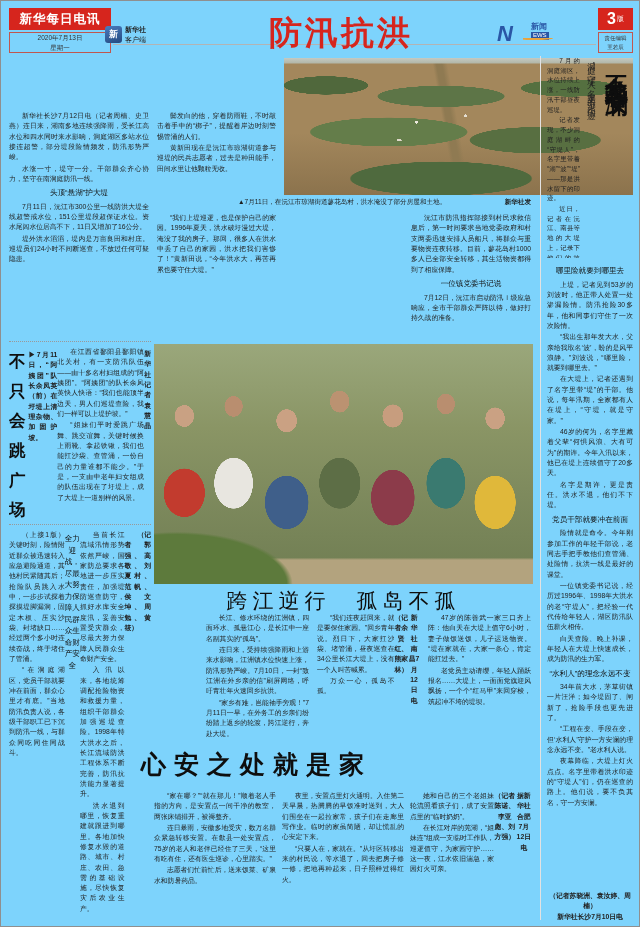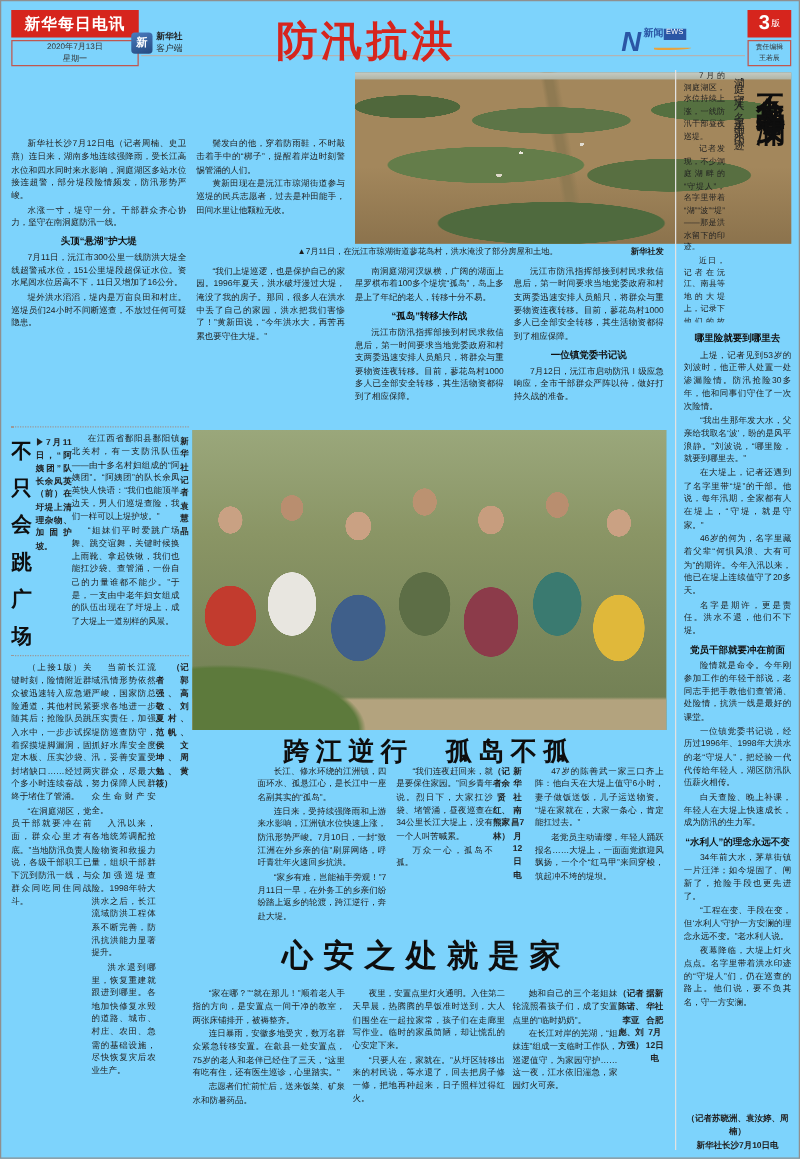--- a/index.html
+++ b/index.html
@@ -11,38 +11,38 @@
   .masthead{left:8px;top:7px;width:102px;height:22px;background:#d6251d;color:#fff;
             font-weight:bold;font-size:12.5px;display:flex;align-items:center;justify-content:center;letter-spacing:1px}
   .datebox{left:8px;top:31px;width:102px;height:21px;border:1px solid #c0574f;
            font-size:6.5px;display:flex;flex-direction:column;align-items:center;justify-content:center;line-height:1.4;color:#333}
   .hrule{left:112px;top:43px;width:483px;height:1px;background:#b3b3b3}
   .appicon{left:104px;top:25px;width:17px;height:17px;border-radius:3px;
            background:linear-gradient(160deg,#4a7cc0,#24497e);color:#fff;font-size:9px;font-weight:bold;
            display:flex;align-items:center;justify-content:center}
   .applbl{left:124px;top:24px;font-size:7px;line-height:1.45;font-weight:bold;color:#222}
   .applbl .l2{font-weight:normal}
-  .sectitle{left:220px;top:10px;width:240px;text-align:left;font-size:33px;font-weight:900;
+  .sectitle{left:220px;top:10px;width:240px;text-align:center;font-size:33px;font-weight:900;
             color:#d6251d;letter-spacing:3px;font-family:"Liberation Sans",sans-serif}
   .newslogo{left:496px;top:22px;display:flex;align-items:flex-start}
   .newslogo .n{color:#2a56a5;font-size:22px;font-weight:900;font-style:italic;line-height:1}
-  .newslogo .stack{display:flex;flex-direction:row;margin-left:2px}
+  .newslogo .stack{display:flex;flex-direction:column;margin-left:18px}
   .newslogo .cn{font-size:8px;font-weight:bold;color:#2a56a5;line-height:1.1}
   .newslogo .en{font-size:6px;color:#fff;background:#2a56a5;padding:0 2px;line-height:1.3}
   .newslogo .swoosh{width:30px;height:3px;border-bottom:2px solid #e8a33d;border-radius:0 0 60% 20%;margin:14px 0 0 -26px}
   .pagenum{left:597px;top:7px;width:35px;height:22px;background:#d6251d;color:#fff;
            display:flex;align-items:center;justify-content:center}
   .pagenum .big{font-size:16px;font-weight:bold;line-height:1}
   .pagenum .small{font-size:7px;margin-left:1px}
   .editorbox{left:597px;top:31px;width:35px;height:21px;border:1px solid #c0574f;font-size:5.5px;color:#333;
              display:flex;flex-direction:column;align-items:center;justify-content:center;line-height:1.5}
   
   .txt{font-size:6.8px;line-height:1.52;text-align:justify;overflow:hidden;color:#222}
   .txt p{text-indent:1.9em;margin:0 0 1px}
-  .subhead{font-weight:bold;text-align:center;font-size:7.6px;margin:3px 0;text-indent:0;color:#111}
+  .subhead{font-weight:normal;text-align:center;font-size:7.6px;margin:3px 0;text-indent:0;color:#111}
   .byline-r{text-align:right;font-weight:bold;margin-top:2px}
   .byline-c{text-align:center;font-weight:bold;text-indent:0 !important}
   .boldp{font-weight:bold}
   .flexcol{display:flex;flex-direction:row}
   .fill{flex:1 1 auto;overflow:hidden}
   
   .photo1{left:283px;top:57px;width:349px;height:137px;background-color:#a3875c;background-image:
     linear-gradient(180deg,#c5cac2 0,#b2b7a9 5px,rgba(0,0,0,0) 6px),
     radial-gradient(3px 2px at 38% 47%,#ece8de 0 60%,transparent 61%),
     radial-gradient(3px 2px at 52% 42%,#e2ddd2 0 60%,transparent 61%),
@@ -81,25 +81,25 @@
     radial-gradient(17px 19px at 63% 30%,#c79d7e 0 60%,transparent 61%),
     radial-gradient(36px 46px at 63% 64%,#8c3b4a 0 60%,transparent 61%),
     radial-gradient(15px 17px at 77% 25%,#b98e6f 0 60%,transparent 61%),
     radial-gradient(32px 42px at 77% 58%,#3a7a70 0 60%,transparent 61%),
     radial-gradient(16px 18px at 90% 31%,#caa183 0 60%,transparent 61%),
     radial-gradient(34px 44px at 90% 66%,#e0b83a 0 60%,transparent 61%),
     radial-gradient(200px 90px at 6% 100%,#5d7a3c 0 55%,transparent 58%),
     linear-gradient(0deg,#b3a37e 0 10%,transparent 11%),
     linear-gradient(180deg,#9aa77b 0,#8a9565 35%,#7f8b5e 60%,#6f7d52 100%)}
   
-  .h2a{left:153px;top:586px;width:379px;text-align:center;font-size:21px;font-weight:700;letter-spacing:5px;color:#0e0e0e}
+  .h2a{left:153px;top:586px;width:379px;text-align:center;font-size:21px;font-weight:400;letter-spacing:5px;color:#0e0e0e}
   .a2c1{left:205px;top:612px;width:103px;height:132px}
   .a2c2{left:316px;top:612px;width:103px;height:132px}
   .a2c3{left:427px;top:612px;width:103px;height:132px}
-  .h3a{left:140px;top:747px;width:400px;text-align:center;font-size:25px;font-weight:900;letter-spacing:8px;color:#0e0e0e}
+  .h3a{left:140px;top:747px;width:400px;font-size:25px;font-weight:900;letter-spacing:8px;color:#0e0e0e}
   .a3c1{left:153px;top:790px;width:122px;height:131px}
   .a3c2{left:281px;top:790px;width:122px;height:131px}
   .a3c3{left:409px;top:790px;width:122px;height:131px}
   .vdiv{left:539px;top:55px;width:1px;height:864px;background:#e2e2e2}
   
   .rightcol{left:546px;top:55px;width:86px;height:866px;display:flex;flex-direction:column;overflow:hidden}
   .r-head{display:flex;height:202px;margin-bottom:4px;flex:0 0 auto}
   .r-narrow{width:33px;margin-right:2px;font-size:6.4px}
   .r-titles{flex:1;display:flex;justify-content:flex-end}
   .r-sub{writing-mode:vertical-rl;font-size:8.5px;letter-spacing:3px;color:#222;margin-right:4px}
@@ -161,29 +161,20 @@
     <div>
         <p>鬓发白的他，穿着防雨鞋，不时敲击着手中的“梆子”，提醒着岸边时刻警惕管涌的人们。</p>
         <p>黄新田现在是沅江市琼湖街道参与巡堤的民兵志愿者，过去是种田能手，田间水里让他颗粒无收。</p>
       </div>
   </div>
   <div class="abs txt colB2">
     <div>
         <p>“我们上堤巡逻，也是保护自己的家园。1996年夏天，洪水破圩漫过大堤，淹没了我的房子。那回，很多人在洪水中丢了自己的家园，洪水把我们害惨了！”黄新田说，“今年洪水大，再苦再累也要守住大堤。”</p>
       </div>
   </div>
-  <div class="abs txt colB3">
-    <div>
-        <p>南洞庭湖河汊纵横，广阔的湖面上星罗棋布着100多个堤垸“孤岛”，岛上多是上了年纪的老人，转移十分不易。</p>
-      </div>
-    <div class="subhead">“孤岛”转移大作战</div>
-    <div>
-        <p>沅江市防汛指挥部接到村民求救信息后，第一时间要求当地党委政府和村支两委迅速安排人员船只，将群众与重要物资连夜转移。目前，蓼花岛村1000多人已全部安全转移，其生活物资都得到了相应保障。</p>
-      </div>
-  </div>
   <div class="abs txt colB4">
     <div>
         <p>沅江市防汛指挥部接到村民求救信息后，第一时间要求当地党委政府和村支两委迅速安排人员船只，将群众与重要物资连夜转移。目前，蓼花岛村1000多人已全部安全转移，其生活物资都得到了相应保障。</p>
       </div>
     <div class="subhead">一位镇党委书记说</div>
     <div>
         <p>7月12日，沅江市启动防汛Ⅰ级应急响应，全市干部群众严阵以待，做好打持久战的准备。</p>
       </div>
   </div>
 
@@ -195,20 +186,21 @@
         <p>“姐妹们平时爱跳广场舞、跳交谊舞，关键时候换上雨靴、拿起铁锹，我们也能扛沙袋、查管涌，一份自己的力量谁都不能少。”于是，一支由中老年妇女组成的队伍出现在了圩堤上，成了大堤上一道别样的风景。</p>
       </div>
     <div class="byline-r">新华社记者袁慧晶</div>
   </div>
 
   <div class="abs txt cont1 flexcol">
     <div>
         <p>（上接1版）关键时刻，险情附近群众被迅速转入应急避险通道，其他村民紧随其后；抢险队员跳入水中，一步步试探着探摸堤脚漏洞，固定木板、压实沙袋、封堵缺口……经过两个多小时连续奋战，终于堵住了管涌。</p>
         <p>“在洞庭湖区，党员干部就要冲在前面，群众心里才有底。”当地防汛负责人说，各级干部职工已下沉到防汛一线，与群众同吃同住同战斗。</p>
       </div>
+    <div class="subhead">全力迎战，尽最大努力保障人民群众生命财产安全</div>
     <div class="fill">
         <p>当前长江流域汛情形势依然严峻，国家防总要求各地进一步压实责任，加强堤防巡查防守，抓好水库安全度汛，妥善安置受灾群众，尽最大努力保障人民群众生命财产安全。</p>
         <p>入汛以来，各地统筹调配抢险物资和救援力量，组织干部群众加强巡堤查险。1998年特大洪水之后，长江流域防洪工程体系不断完善，防汛抗洪能力显著提升。</p>
         <p>洪水退到哪里，恢复重建就跟进到哪里。各地加快修复水毁的道路、城市、村庄、农田、急需的基础设施，尽快恢复灾后农业生产。</p>
       </div>
     <p class="boldp" style="text-indent:1.9em">（记者郭强、高敬、刘夏村、范帆、侯文坤、周勉、黄筱）</p>
   </div>
 
   <div class="abs photo2"></div>
 

